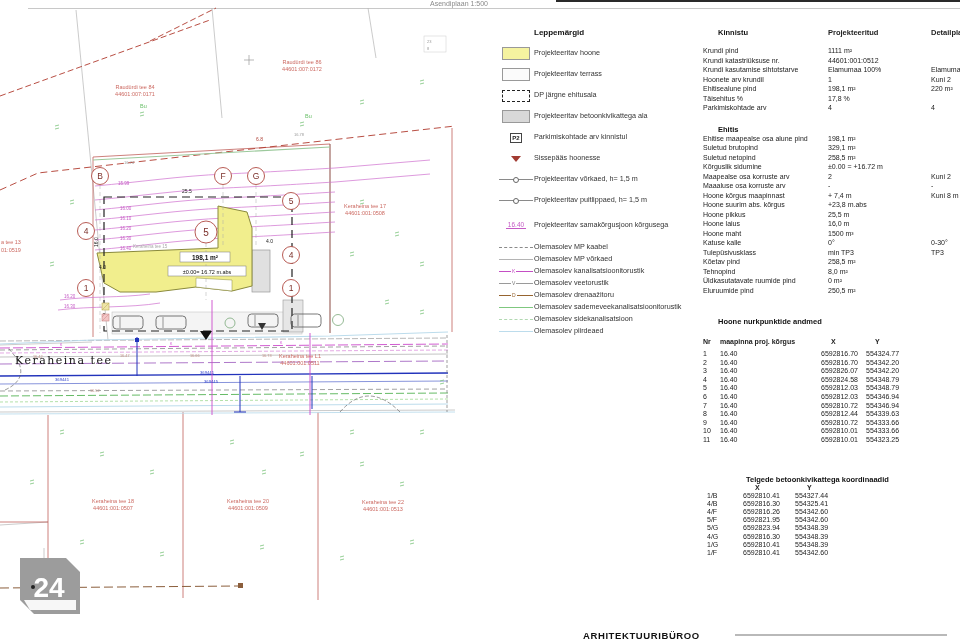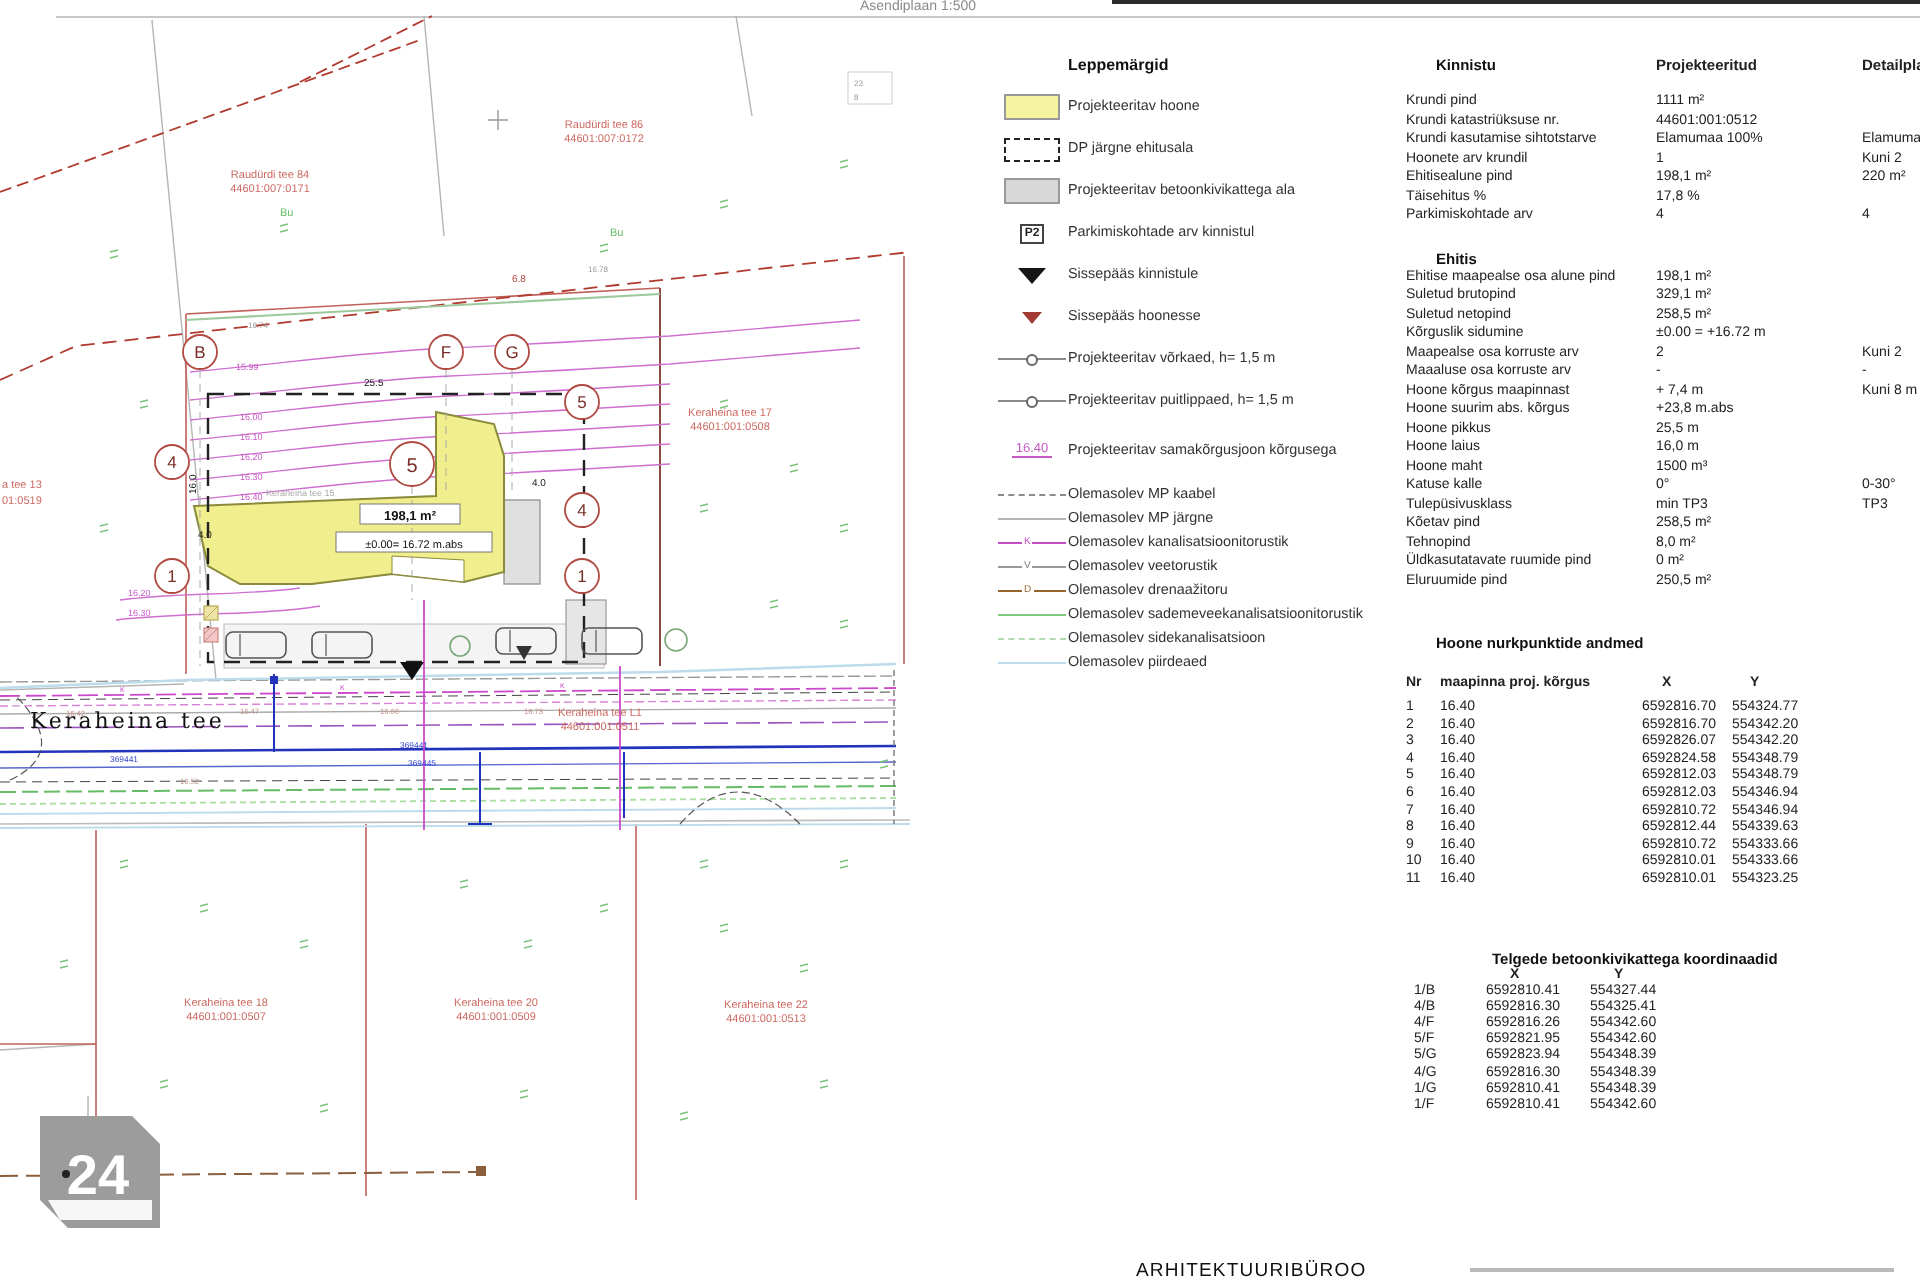--- a/index.html
+++ b/index.html
@@ -70,21 +70,21 @@
   .ax-row .id{position:absolute;left:4px;}
   .ax-row .x{position:absolute;left:40px;}
   .ax-row .y{position:absolute;left:92px;}
   .ax-head .x{position:absolute;left:52px;}
   .ax-head .y{position:absolute;left:104px;}
 
   
   .footer-co{left:130px;top:605px;width:400px;text-align:center;
      font-family:"DejaVu Serif","Liberation Serif",serif;font-weight:bold;
      font-size:13px;letter-spacing:1px;color:#1a1a1a;line-height:16px;}
-  .stamp{left:568px;top:630px;font-size:9.5px;font-weight:normal;letter-spacing:.6px;color:#111;white-space:nowrap;}
+  .stamp{left:583px;top:630px;font-size:9.5px;font-weight:bold;letter-spacing:.6px;color:#111;white-space:nowrap;}
   .stamp-rule{left:735px;top:634px;width:212px;height:1.5px;background:#b9b9b9;}
 </style>
 </head>
 <body>
 
 <div class="abs top-rule"></div>
 <div class="abs top-rule2"></div>
 <div class="abs top-title">Asendiplaan 1:500</div>
 
 <svg class="abs" style="left:0;top:0" width="460" height="640" viewBox="0 0 460 640">
@@ -348,41 +348,41 @@
   <h3>Leppemärgid</h3>
 
   <div class="li">
     <span class="symc">
         <span class="sw yellow"></span>
       </span>
     <span class="lbl">Projekteeritav hoone</span>
     </div>
   <div class="li">
     <span class="symc">
+        <span class="sw white"></span>
+      </span>
+    <span class="lbl">Projekteeritav terrass</span>
+    </div>
+  <div class="li">
+    <span class="symc">
         <span class="sw bracket"></span>
       </span>
     <span class="lbl">DP järgne ehitusala</span>
     </div>
   <div class="li">
     <span class="symc">
         <span class="sw gray"></span>
       </span>
     <span class="lbl">Projekteeritav betoonkivikattega ala</span>
     </div>
   <div class="li">
     <span class="symc">
         <span class="pbox">P2</span>
       </span>
     <span class="lbl">Parkimiskohtade arv kinnistul</span>
-    </div>
-  <div class="li">
-    <span class="symc">
-        <span class="tri"></span>
-      </span>
-    <span class="lbl">Sissepääs kinnistule</span>
     </div>
   <div class="li">
     <span class="symc">
         <span class="tri red"></span>
       </span>
     <span class="lbl">Sissepääs hoonesse</span>
     </div>
   <div class="li">
     <span class="symc">
         <span class="fence">
@@ -409,21 +409,21 @@
   <div class="li compact">
     <span class="symc">
         <span class="lln l-gdash"></span>
       </span>
     <span class="lbl">Olemasolev MP kaabel</span>
     </div>
   <div class="li compact">
     <span class="symc">
         <span class="lln l-gray"></span>
       </span>
-    <span class="lbl">Olemasolev MP järgne</span>
+    <span class="lbl">Olemasolev MP võrkaed</span>
     </div>
   <div class="li compact">
     <span class="symc">
         <span class="lln l-mag">
           <i>K</i>
         </span>
       </span>
     <span class="lbl">Olemasolev kanalisatsioonitorustik</span>
     </div>
   <div class="li compact">

